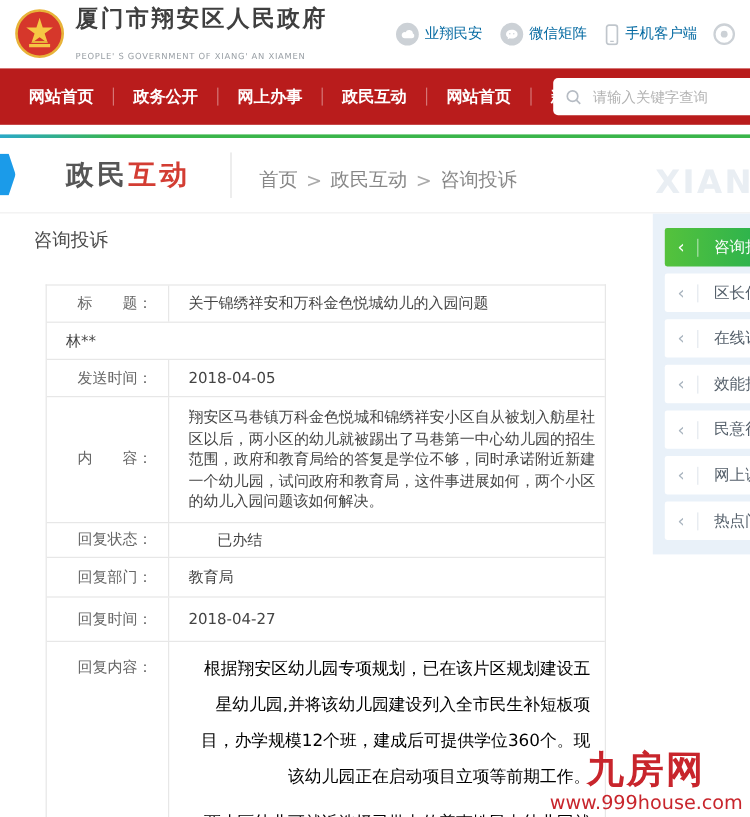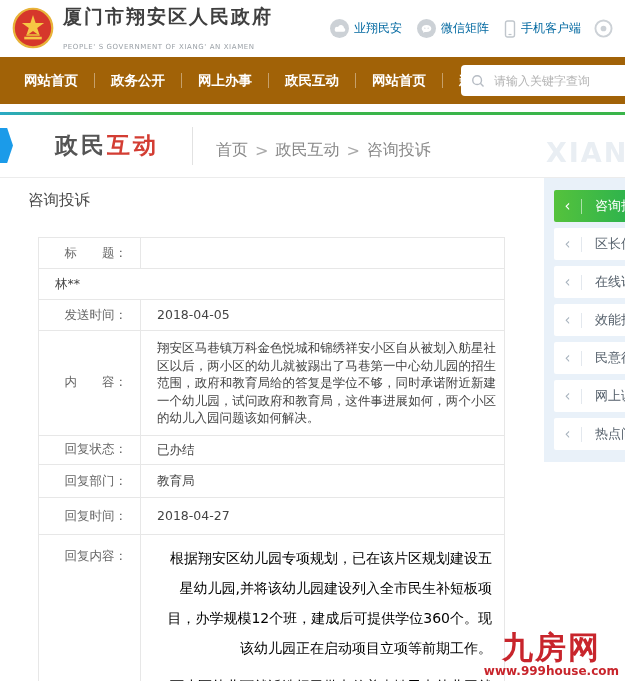--- a/index.html
+++ b/index.html
@@ -12,21 +12,21 @@
     display:flex;align-items:center;justify-content:space-between;padding:0 12px;box-sizing:border-box;gap:36px;}
   .brand{display:flex;align-items:center;gap:9px;}
   .emblem{width:42px;height:42px;flex:0 0 42px;}
   .site-title{font-size:19px;font-weight:bold;color:#3f3f3f;letter-spacing:2px;line-height:1.1;}
   .site-subtitle{font-size:7px;color:#9aa0a6;letter-spacing:.6px;margin-top:16px;}
   .header-links{display:flex;align-items:center;font-size:12px;color:#0369a1;}
   .hlink{display:flex;align-items:center;gap:5px;margin-left:15px;cursor:pointer;}
   .icon-circle{width:19px;height:19px;border-radius:50%;background:#ccd1d6;display:flex;align-items:center;justify-content:center;}
   .eye-wrap{margin-left:13px;display:flex;align-items:center;}
   
-  .topnav{position:absolute;top:57px;left:0;right:0;height:47px;background:#a16207;
+  .topnav{position:absolute;top:57px;left:0;right:0;height:47px;background:#b91c1c;
     display:flex;align-items:center;padding-left:8px;}
   .nav-item{color:#fff;font-size:13.5px;font-weight:600;padding:0 16px;cursor:pointer;white-space:nowrap;}
   .nav-sep{width:1px;height:15px;background:rgba(255,255,255,.4);}
   .search-box{position:absolute;right:-6px;top:8px;width:170px;height:31px;background:#fff;border-radius:4px;
     display:flex;align-items:center;gap:7px;padding:0 10px;box-sizing:border-box;}
   .search-box input{border:none;outline:none;font-size:12px;color:#555;width:118px;background:transparent;}
   .search-box input::placeholder{color:#b3b3b3;}
   
   .accent-line{position:absolute;top:112px;left:0;right:0;height:3px;
     background:linear-gradient(90deg,#2aa9c8 0%,#3ab54a 16%,#3ab54a 100%);}
@@ -42,40 +42,40 @@
   .xiangan{position:absolute;left:546px;top:22px;font-size:27px;font-weight:bold;color:#e9eef3;letter-spacing:2px;white-space:nowrap;}
   
   .content{position:absolute;top:178px;left:0;width:625px;height:503px;background:#fff;}
   .section-title{position:absolute;left:28px;top:12px;font-size:15.5px;color:#4a4a4a;font-weight:500;}
   .detail-table{position:absolute;left:38px;top:59px;width:467px;border:1px solid #e7e7e7;border-bottom:none;box-sizing:border-box;}
   .trow{display:flex;border-bottom:1px solid #e7e7e7;}
   .cell-label{flex:0 0 102px;width:102px;box-sizing:border-box;border-right:1px solid #e7e7e7;
     display:flex;align-items:center;justify-content:flex-end;padding-right:13px;
     color:#666;font-size:12.5px;white-space:nowrap;}
   .cell-value{flex:1;display:flex;align-items:center;padding:5px 8px 5px 16px;color:#444;font-size:12.5px;line-height:1.5;}
-  .h30{min-height:30px;} .h28{min-height:28px;} .h32{min-height:32px;} .h36{min-height:36px;}
+  .h30{min-height:30px;} .h28{min-height:28px;gap:24px;} .h32{min-height:32px;} .h36{min-height:36px;}
   .row-content{min-height:72px;}
   .row-content .cell-value{display:block;padding-top:8px;padding-bottom:8px;line-height:17.5px;text-align:justify;}
   .row-reply{min-height:173px;}
   .row-reply .cell-label{align-items:flex-start;padding-top:13px;}
   .row-reply .cell-value{display:block;padding:8px 12px 10px 16px;}
   .reply-p{font-size:14px;line-height:30px;color:#000000;text-align:right;margin:0 0 8px 0;}
   
   .sidebar-panel{position:absolute;right:0;top:0;width:81px;height:284px;background:#e9f1f9;}
   .side-item{position:absolute;left:10px;width:132px;height:32px;background:#fff;border-radius:2px;
     display:flex;align-items:center;font-size:13px;color:#55606b;cursor:pointer;}
   .side-item .chev{width:27px;text-align:center;color:#a9b4bf;font-size:15px;line-height:1;}
   .side-item .vsep{width:1px;height:15px;background:#e3e8ee;margin-right:13px;}
   .side-item.active{background:linear-gradient(90deg,#55c23c 0%,#0fa85a 100%);color:#fff;}
   .side-item.active .chev{color:#fff;}
   .side-item.active .vsep{background:rgba(255,255,255,.55);}
   
   .site-wm{position:absolute;right:6px;bottom:3px;text-align:center;color:#c8252c;}
   .wm-logo{font-size:31px;font-weight:bold;letter-spacing:2px;line-height:1;}
-  .wm-url{font-size:12px;font-weight:bold;margin-top:1px;}
+  .wm-url{font-size:16px;font-weight:normal;margin-top:1px;}
 </style>
 </head>
 <body>
 
 <header class="site-header">
   <div class="brand">
     <svg class="emblem" viewBox="0 0 48 48">
       <circle cx="24" cy="24" r="22" fill="#d6372b" stroke="#e8b339" stroke-width="2.5"></circle>
       <polygon fill="#f6c744" points="24,9 27.0,18.2 36.7,18.2 28.8,23.9 31.9,33.1 24,27.4 16.1,33.1 19.2,23.9 11.3,18.2 21.0,18.2"></polygon>
       <path d="M14 34 h20 v3 h-20 z" fill="#f6c744"></path>
@@ -163,20 +163,21 @@
   <div class="xiangan">XIANGAN</div>
 </div>
 
 <div class="content">
 
   <div class="section-title">咨询投诉</div>
 
   <div class="detail-table">
     <div class="trow h30">
       <div class="cell-label">标　　题：</div>
+      <div class="cell-value">关于锦绣祥安和万科金色悦城幼儿的入园问题</div>
     </div>
     <div class="trow h30">
       <div class="cell-value">林**</div>
     </div>
     <div class="trow h30">
       <div class="cell-label">发送时间：</div>
       <div class="cell-value">2018-04-05</div>
     </div>
     <div class="trow row-content">
       <div class="cell-label">内　　容：</div>

